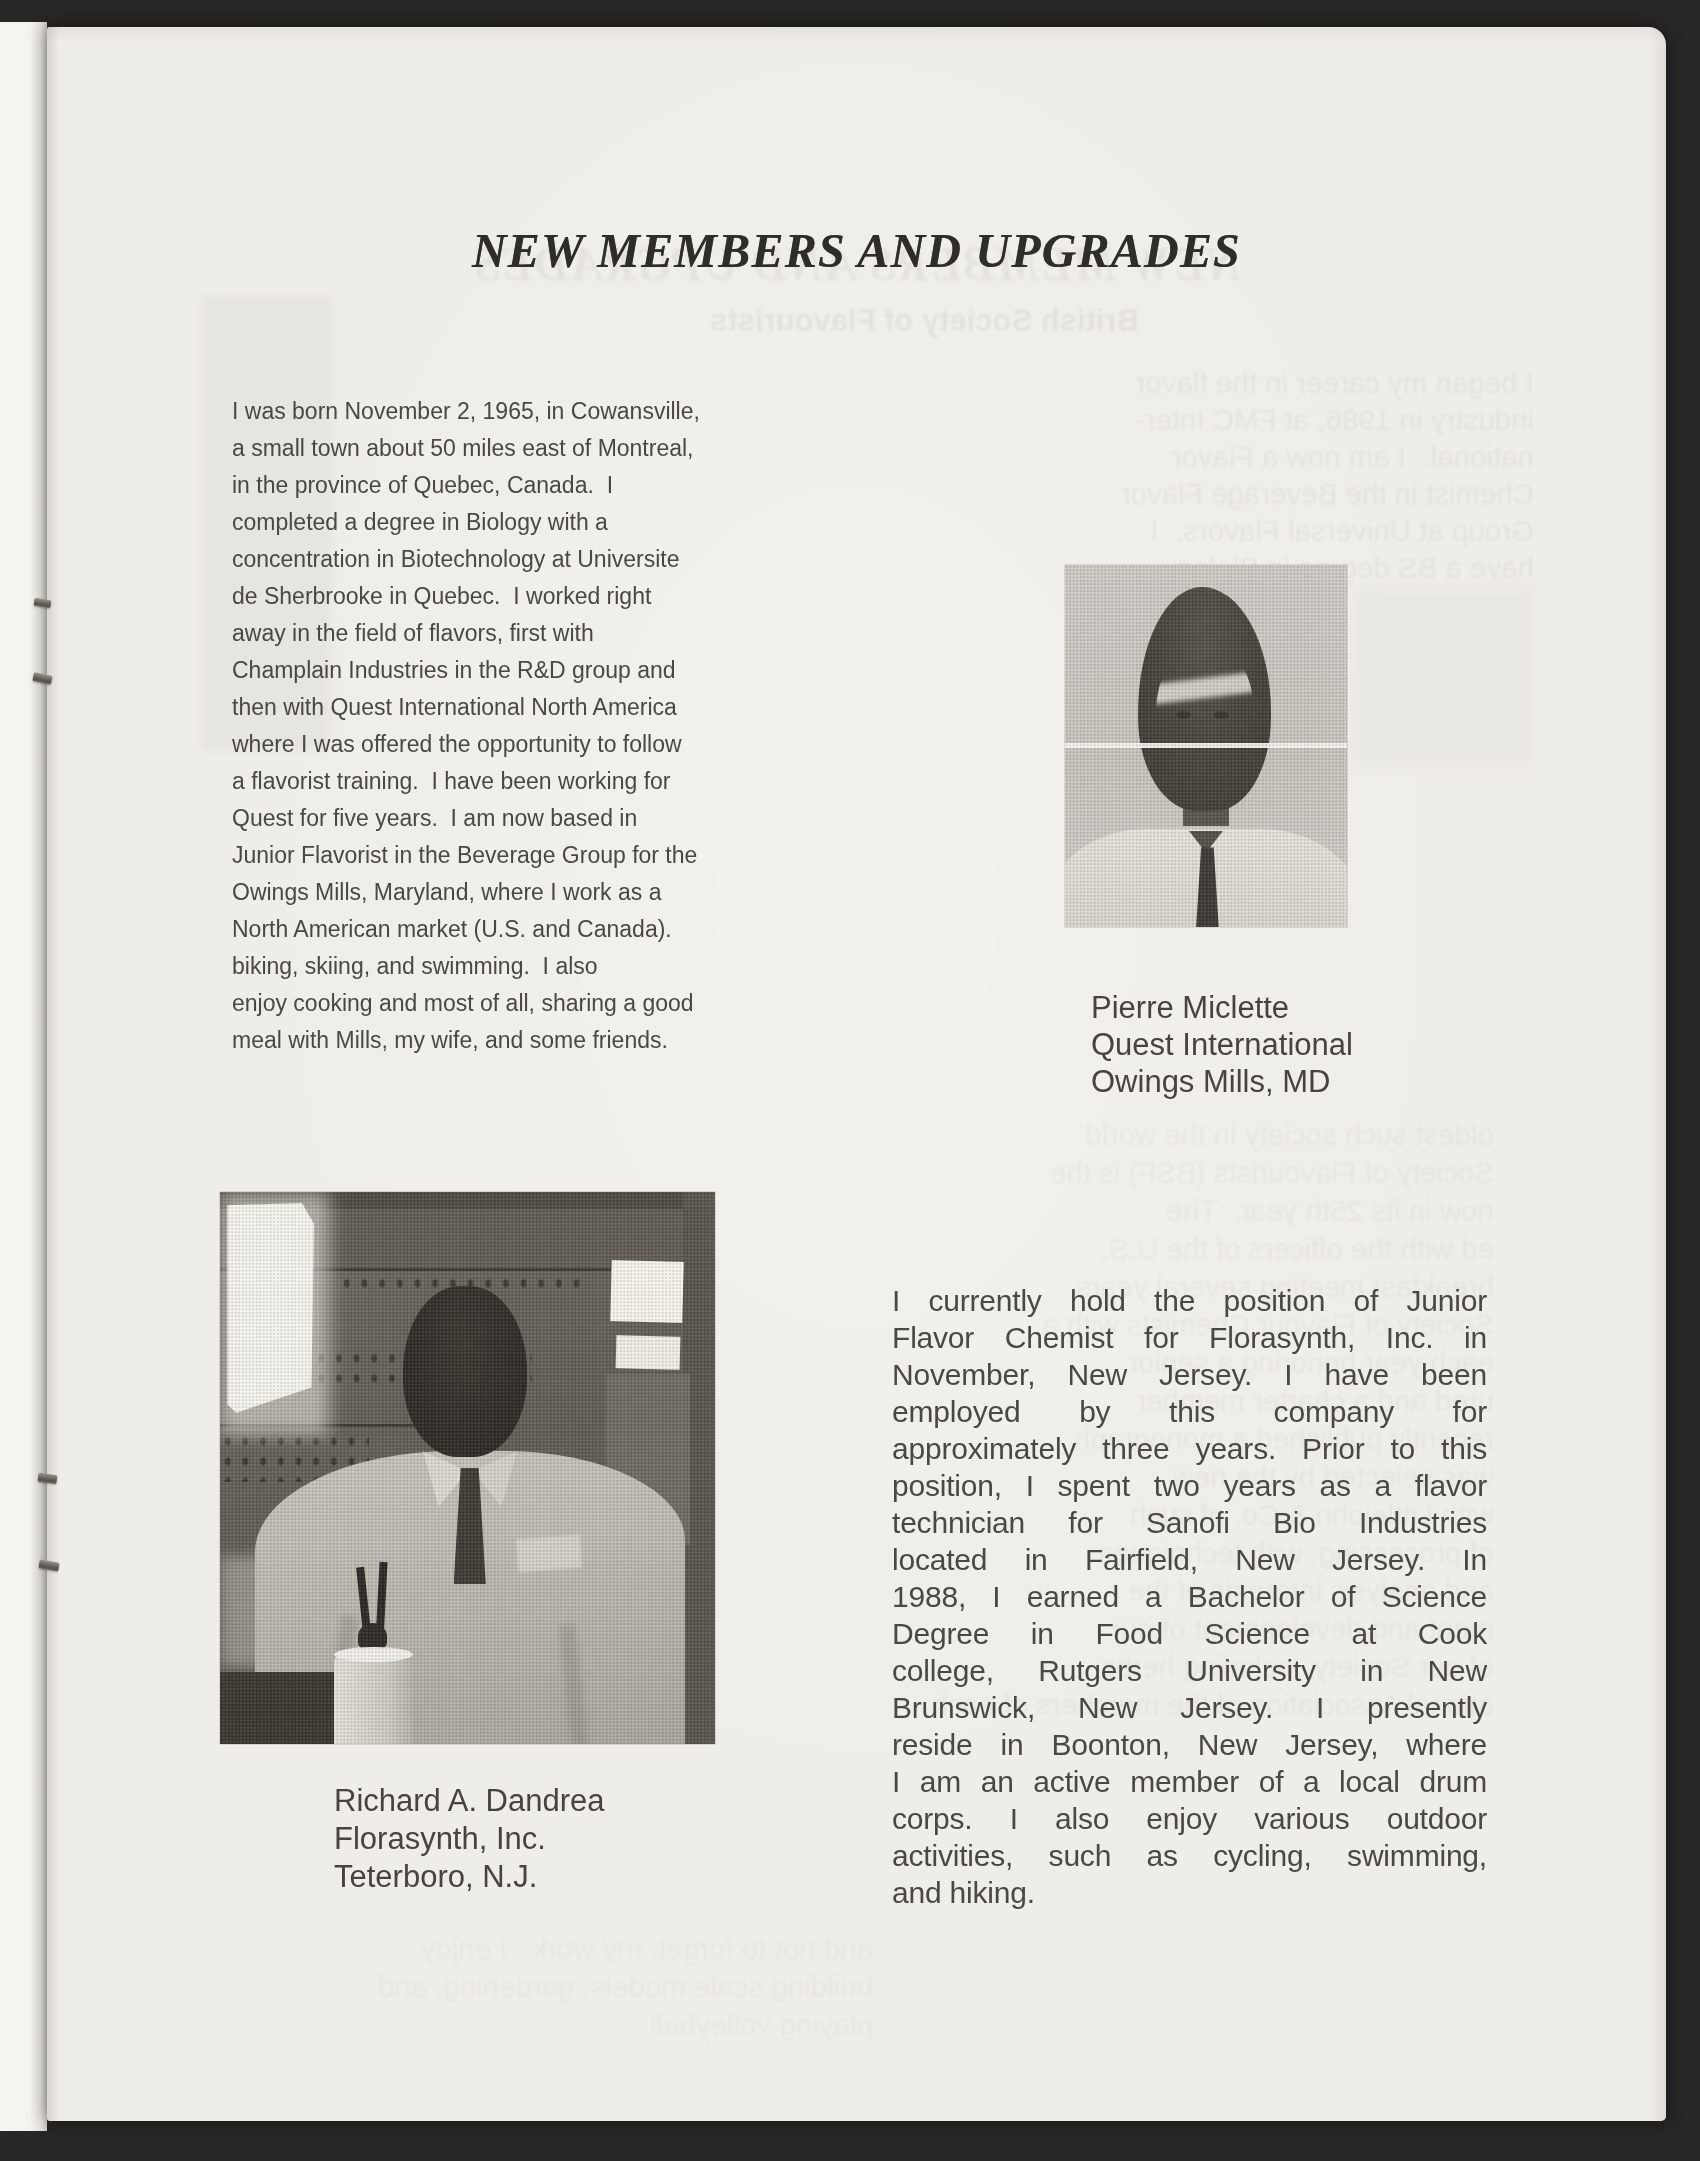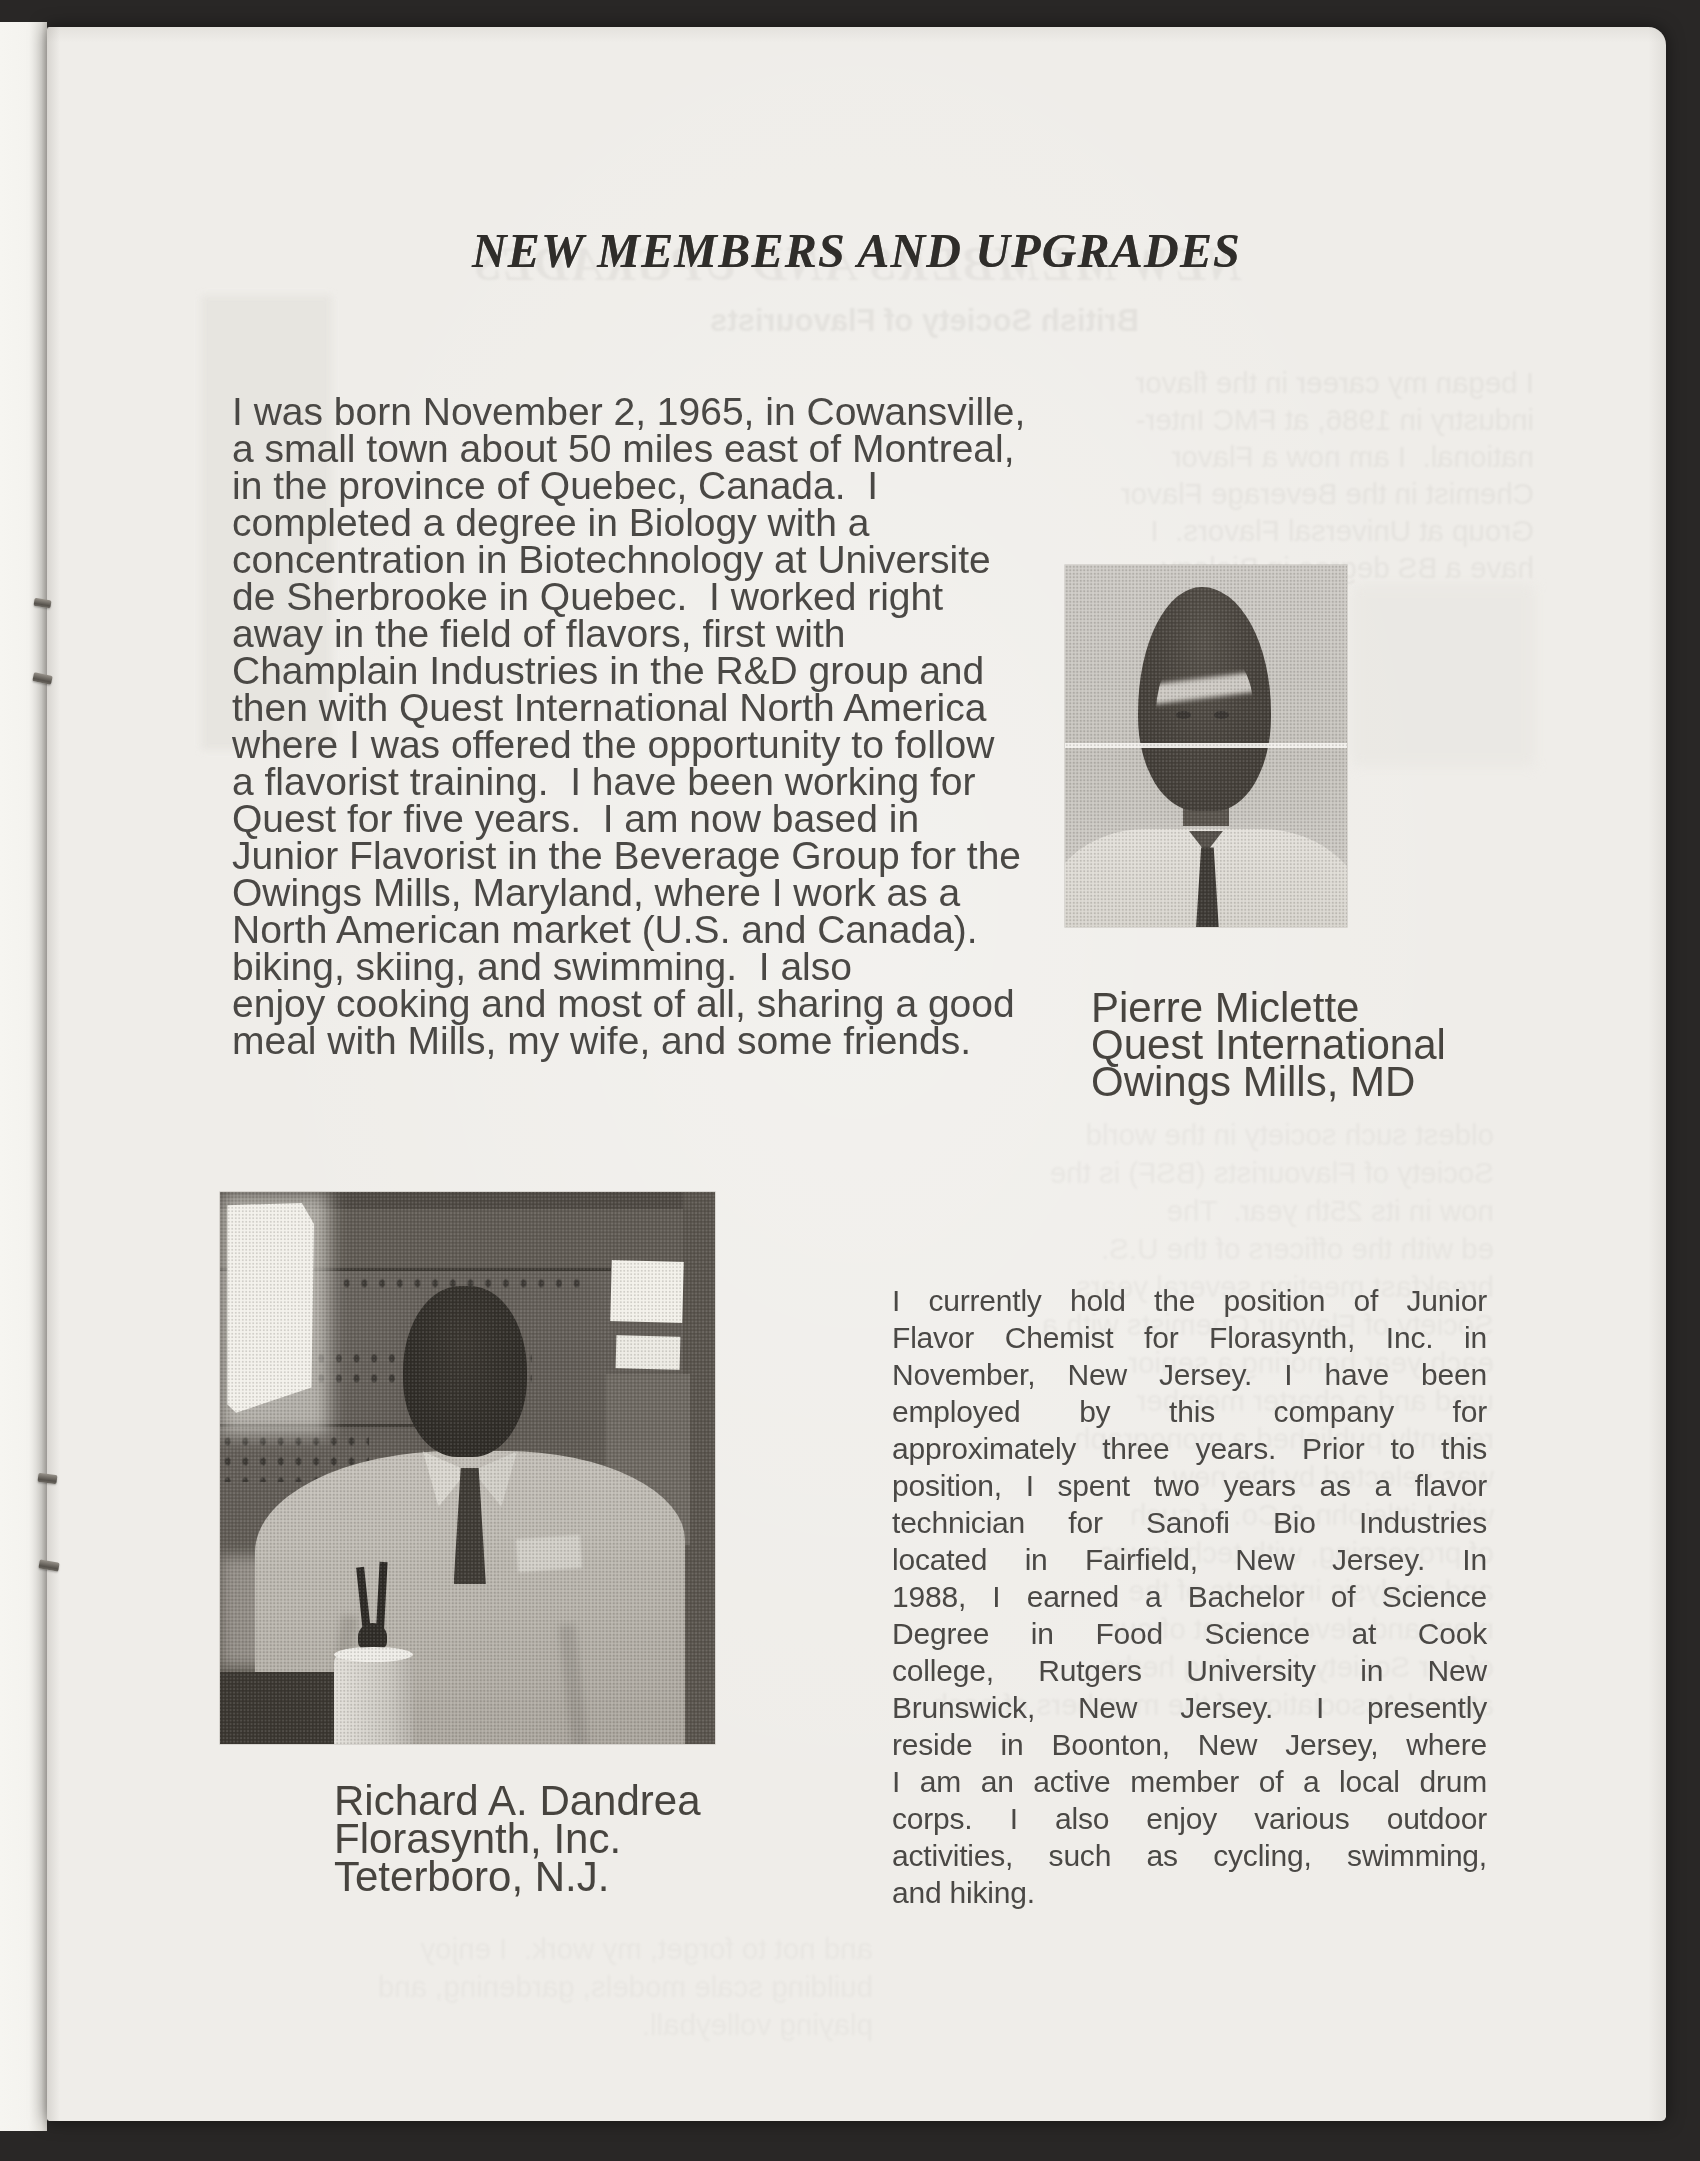--- a/index.html
+++ b/index.html
@@ -21,27 +21,27 @@
   #staple1{left:34px;top:599px;width:16.5px;height:8.3px;transform:rotate(9deg);}
   #staple2{left:33px;top:674px;width:19px;height:9.4px;transform:rotate(12deg);}
   #staple3{left:38px;top:1474px;width:19px;height:8.9px;transform:rotate(7deg);}
   #staple4{left:39px;top:1561px;width:20px;height:9.4px;transform:rotate(10deg);}
 
   
   .title{position:absolute;left:0;top:195px;width:100%;text-align:center;
         font-family:"Liberation Serif",serif;font-style:italic;font-weight:700;
         font-size:48px;line-height:1.2;color:#2f2d2a;letter-spacing:1.2px;
         text-shadow:0 0 0.6px rgba(47,45,42,.6);}
-  .bio{position:absolute;color:#4a4845;font-size:39px;}
+  .bio{position:absolute;color:#4a4845;font-size:23px;}
   #bio-left{left:185px;top:366px;width:827px;}
   #bio-left .tl{height:37px;line-height:37px;white-space:pre;}
   #bio-right{left:845px;top:1255px;width:595px;font-size:30px;letter-spacing:-0.2px;}
   #bio-right .tl{height:37px;line-height:37px;text-align:justify;text-align-last:justify;white-space:normal;}
   #bio-right .tl:last-child{text-align-last:left;}
-  .caption{position:absolute;color:#47443f;font-size:42px;white-space:pre-line;}
+  .caption{position:absolute;color:#47443f;font-size:31px;white-space:pre-line;}
   #caption-pierre{left:1044px;top:962px;line-height:37px;}
   #caption-richard{left:287px;top:1755px;line-height:38px;}
 
   
   .ghost{position:absolute;color:#8f8c86;transform:scaleX(-1);filter:blur(1.2px);pointer-events:none;}
   .ghost .tl{white-space:pre;height:37px;line-height:37px;}
   #ghost-title{left:0;top:208px;width:100%;text-align:center;opacity:.11;
         font-family:"Liberation Serif",serif;font-style:italic;font-weight:700;
         font-size:48px;line-height:1.2;letter-spacing:1.2px;}
   #ghost-heading{left:608px;top:276px;width:484px;font-size:31px;font-weight:700;opacity:.13;}

